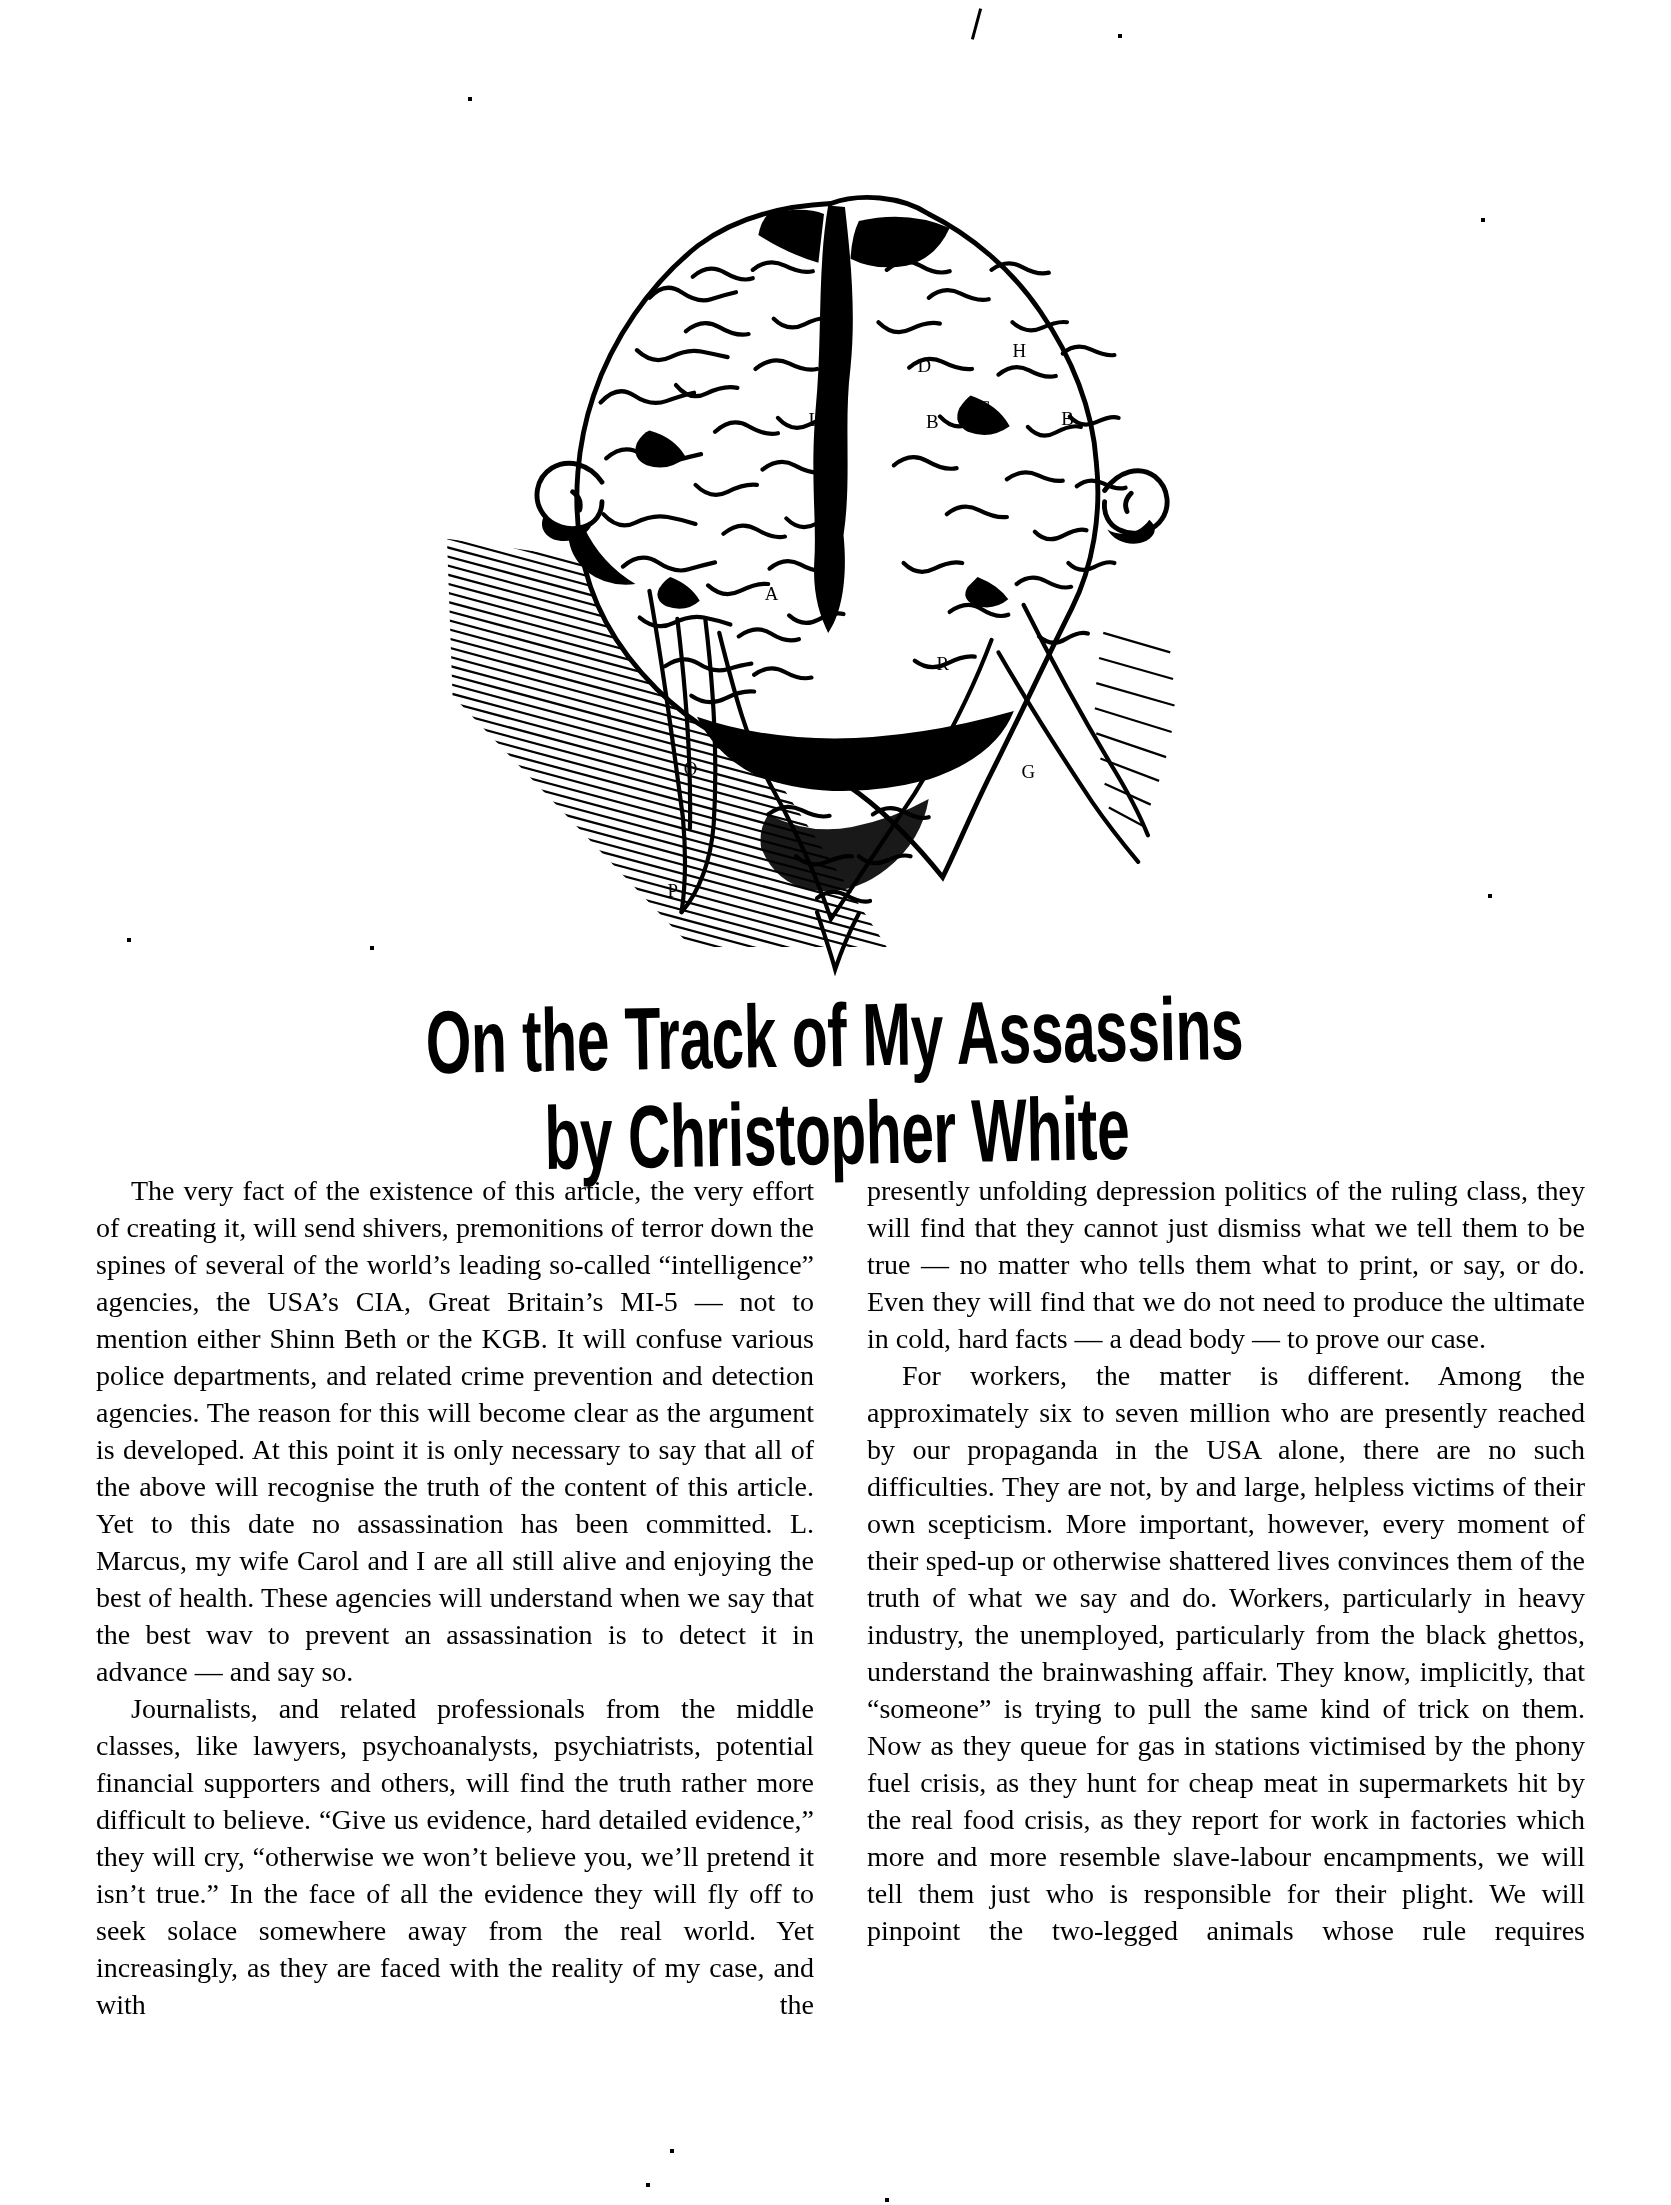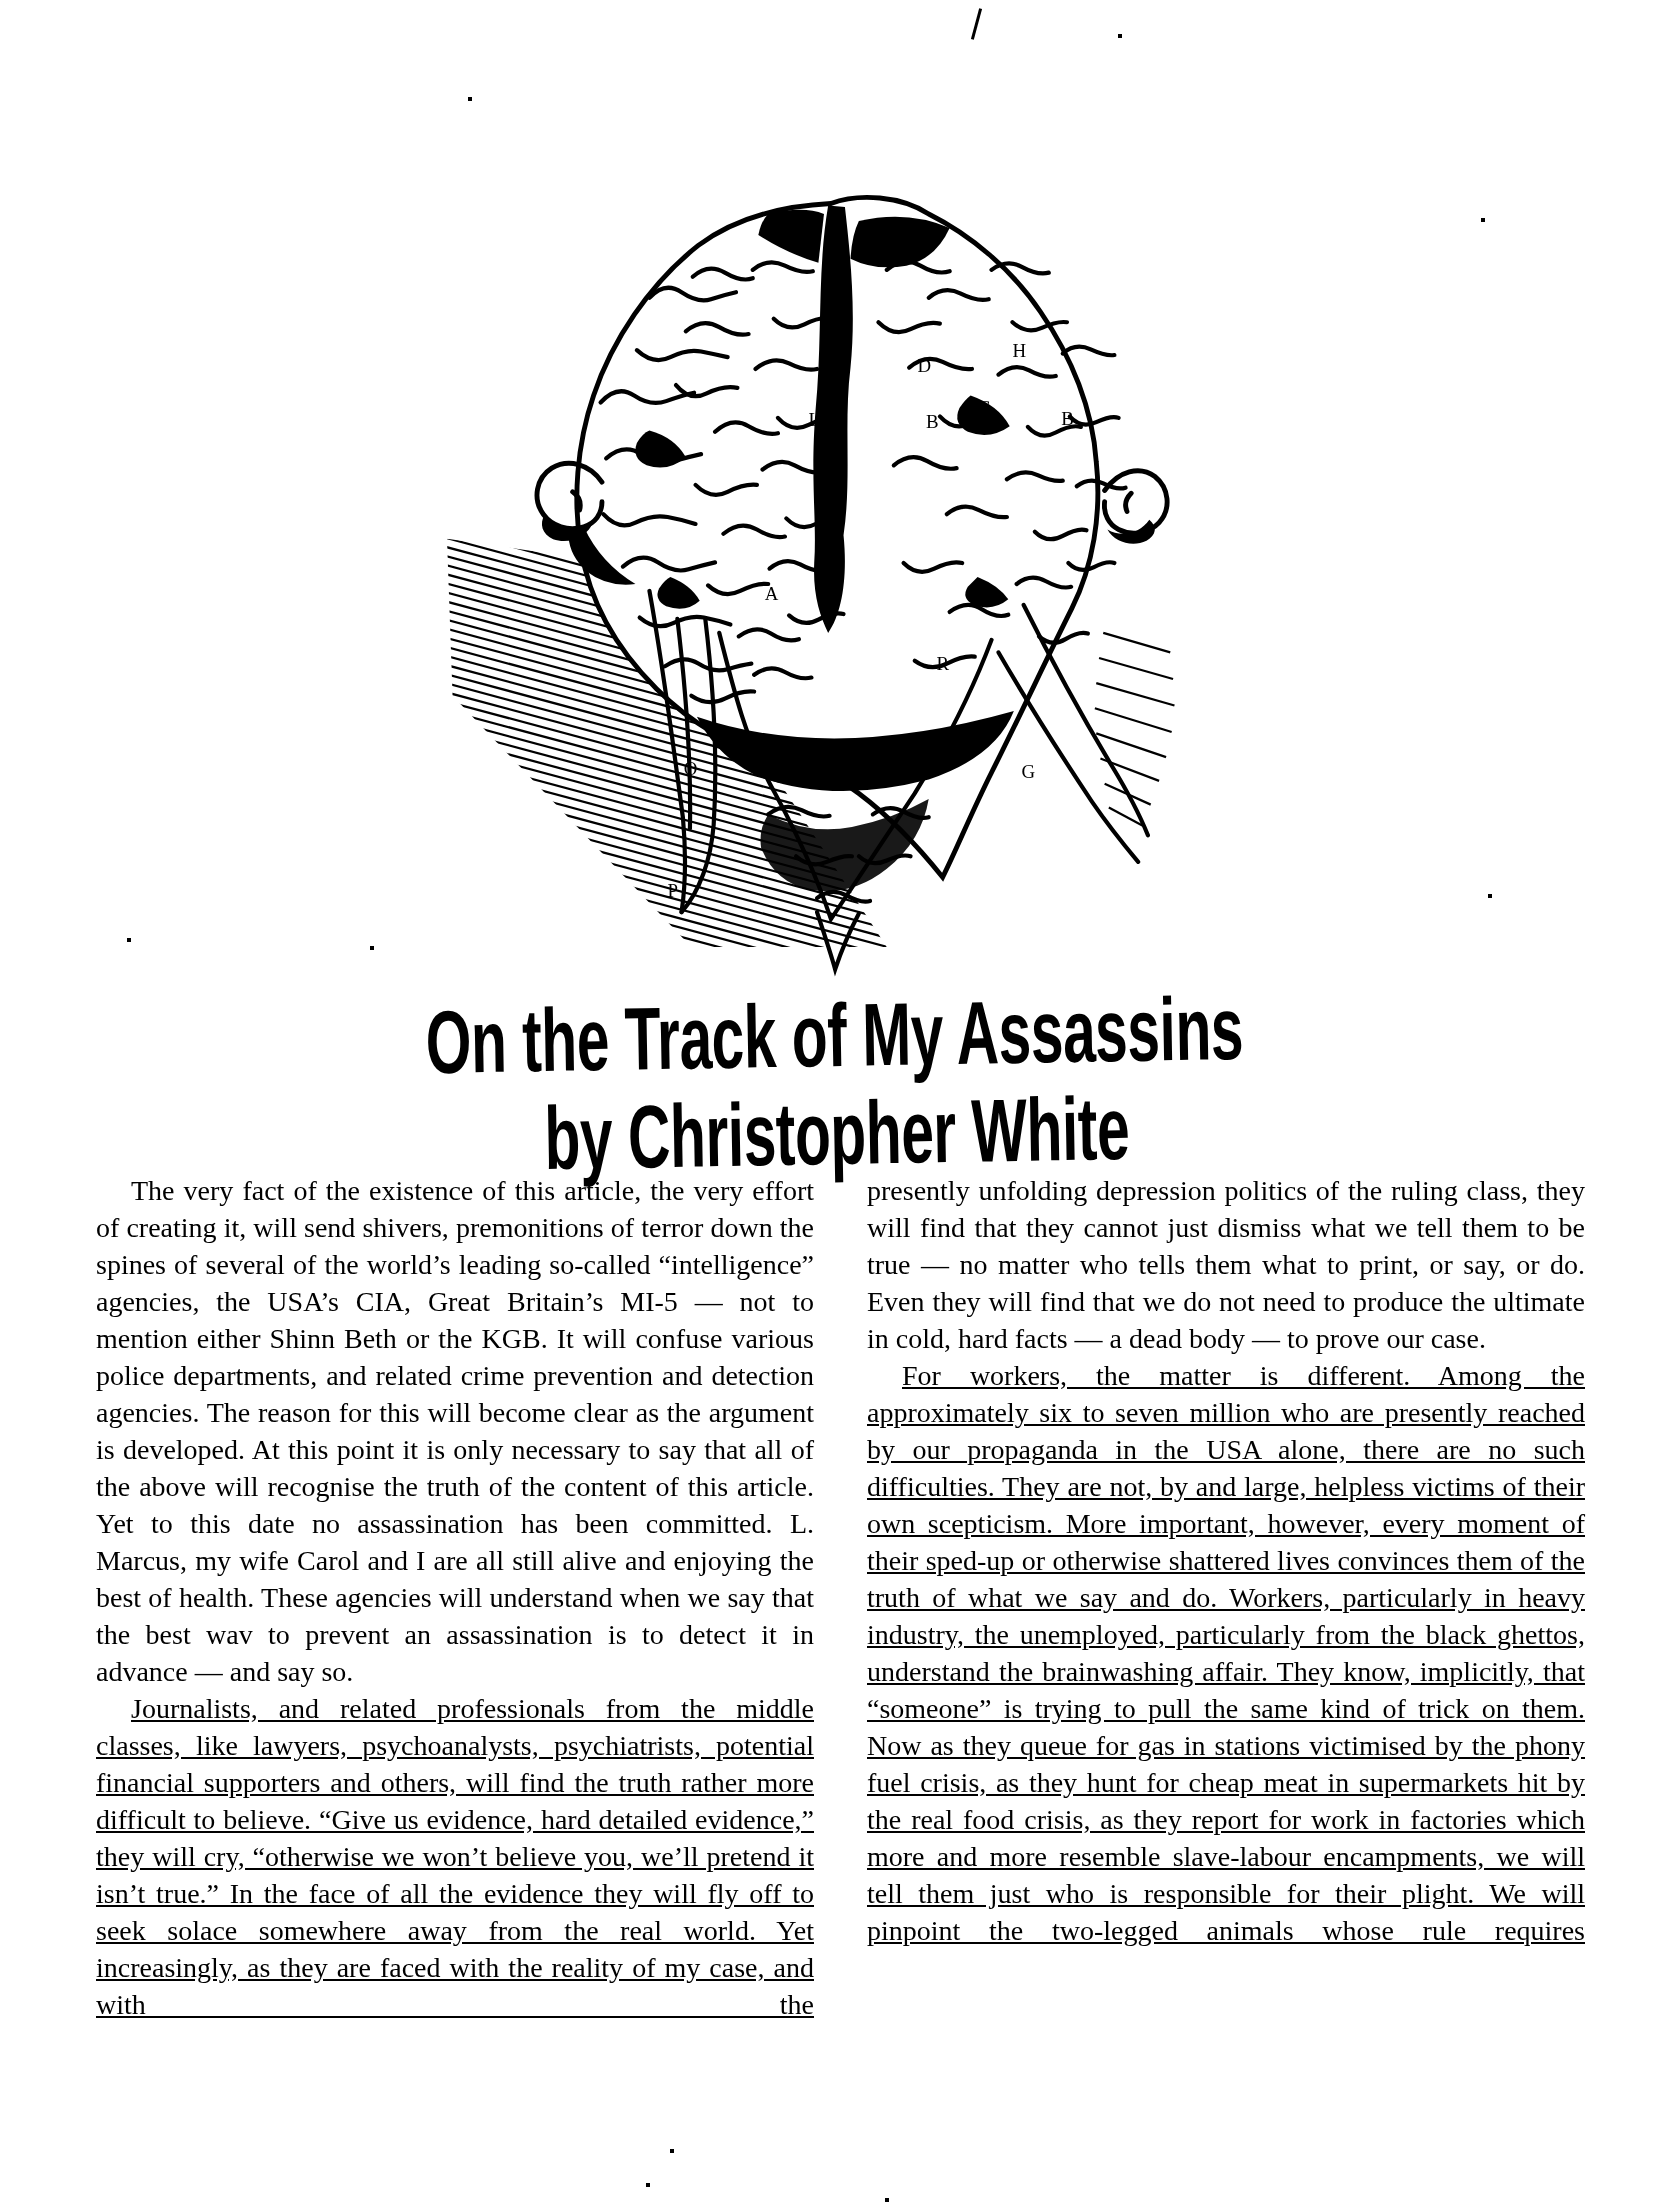--- a/index.html
+++ b/index.html
@@ -28,21 +28,21 @@
   .title-line{display:block;font-size:89px;line-height:98px;white-space:nowrap;}
   .title-line>span{display:inline-block;transform:scaleX(0.66);transform-origin:center;letter-spacing:-0.7px;}
   
   .columns{
     position:absolute;left:96px;top:1172px;width:1499px;
     display:flex;gap:53px;
   }
   .col{width:718px;text-align:justify;font-size:28px;line-height:37px;}
   .col p{margin:0;padding:0;}
   .col p.indent{text-indent:35px;}
-  .col p.runover{text-align-last:justify;text-decoration:underline;}
+  .col p.runover{text-align-last:justify;}
 </style>
 </head>
 <body>
 
 <div class="page">
 
   <div class="slash-mark"></div>
   <div class="speck" style="left:468px;top:97px;"></div>
   <div class="speck" style="left:1118px;top:34px;"></div>
   <div class="speck" style="left:1481px;top:218px;"></div>

